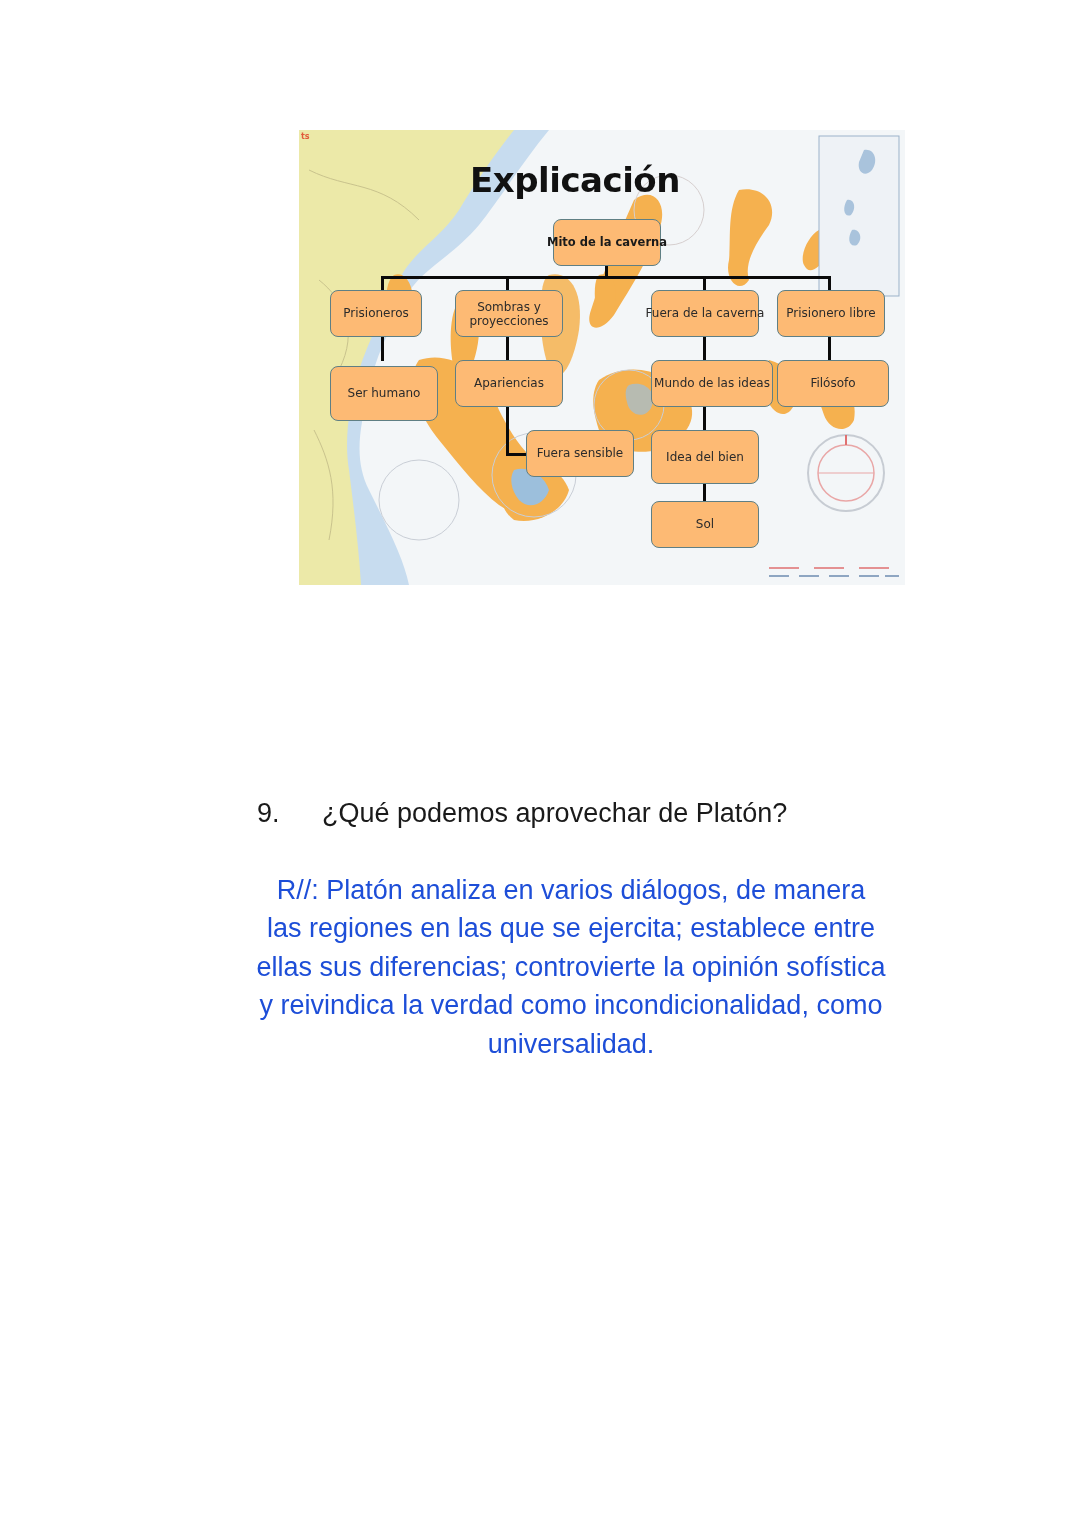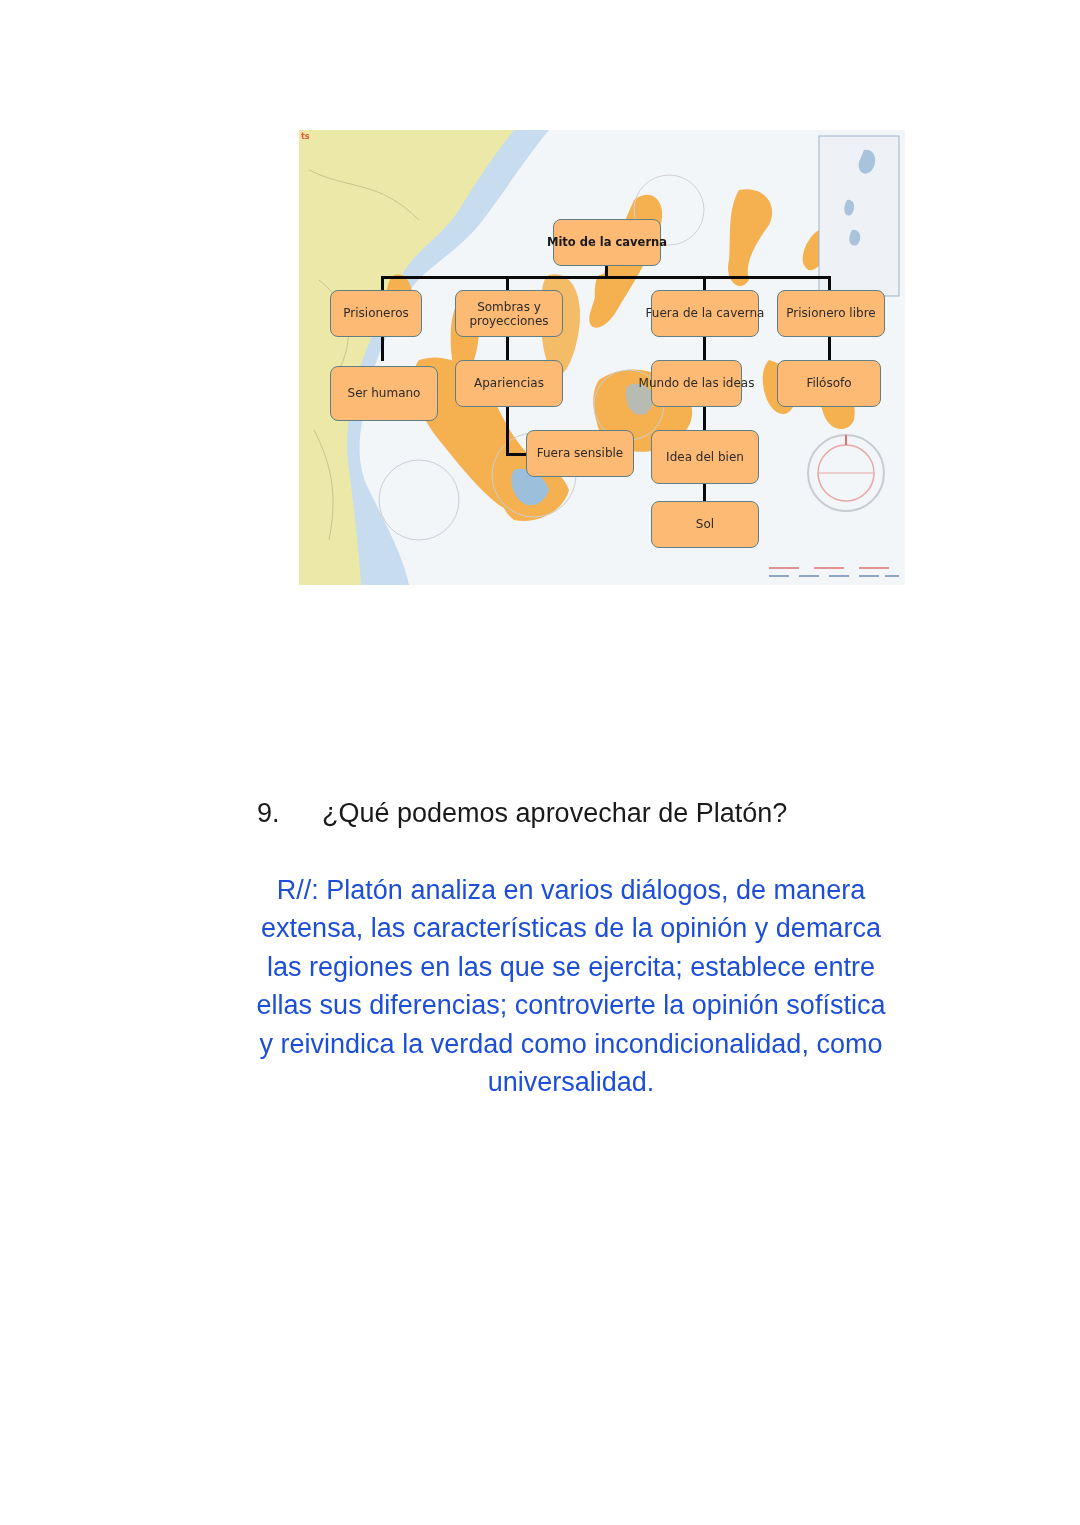--- a/index.html
+++ b/index.html
@@ -139,20 +139,21 @@
 
     <path d="M470,438 L500,438 M515,438 L545,438 M560,438 L590,438" stroke="#e07070" stroke-width="1.5"></path>
     <path d="M470,446 L490,446 M500,446 L520,446 M530,446 L550,446 M560,446 L580,446 M586,446 L600,446" stroke="#6d8cb0" stroke-width="1.5"></path>
 
     <circle cx="370" cy="80" r="35" fill="none" stroke="#d6cfcf" stroke-width="1"></circle>
     <circle cx="235" cy="345" r="42" fill="none" stroke="#c9ced6" stroke-width="1"></circle>
     <circle cx="120" cy="370" r="40" fill="none" stroke="#c9ced6" stroke-width="1"></circle>
     <circle cx="330" cy="275" r="35" fill="none" stroke="#c9ced6" stroke-width="1"></circle>
   </svg>
 
+  <div class="fig-title">Explicación</div>
 
   <div class="line" style="left:306px; top:135px; width:3px; height:13px;"></div>
   <div class="line" style="left:82px; top:146px; width:450px; height:3px;"></div>
   <div class="line" style="left:82px; top:146px; width:3px; height:14px;"></div>
   <div class="line" style="left:207px; top:146px; width:3px; height:14px;"></div>
   <div class="line" style="left:404px; top:146px; width:3px; height:14px;"></div>
   <div class="line" style="left:529px; top:146px; width:3px; height:14px;"></div>
 
   <div class="line" style="left:82px; top:206px; width:3px; height:25px;"></div>
   <div class="line" style="left:207px; top:206px; width:3px; height:25px;"></div>
@@ -168,32 +169,31 @@
 
   <div class="node" style="left:31px; top:160px; width:92px; height:47px;">Prisioneros</div>
   <div class="node" style="left:156px; top:160px; width:108px; height:47px; white-space:normal; line-height:14px;text-align:center;">
       <span style="display:block; width:90px;">Sombras y proyecciones</span>
     </div>
   <div class="node" style="left:352px; top:160px; width:108px; height:47px;">Fuera de la caverna</div>
   <div class="node" style="left:478px; top:160px; width:108px; height:47px;">Prisionero libre</div>
 
   <div class="node" style="left:31px; top:236px; width:108px; height:55px;">Ser humano</div>
   <div class="node" style="left:156px; top:230px; width:108px; height:47px;">Apariencias</div>
-  <div class="node" style="left:352px; top:230px; width:91px; height:47px;">Mundo de las ideas</div>
-  <div class="node" style="left:478px; top:230px; width:104px; height:47px;">Filósofo</div>
+  <div class="node" style="left:352px; top:230px; width:122px; height:47px;">Mundo de las ideas</div>
+  <div class="node" style="left:478px; top:230px; width:112px; height:47px;">Filósofo</div>
 
   <div class="node" style="left:227px; top:300px; width:108px; height:47px;">Fuera sensible</div>
   <div class="node" style="left:352px; top:300px; width:108px; height:54px;">Idea del bien</div>
 
   <div class="node" style="left:352px; top:371px; width:108px; height:47px;">Sol</div>
 </div>
 
 <div class="q-num">9.</div>
 <div class="q-text">¿Qué podemos aprovechar de Platón?</div>
 
 <div class="answer">
   <span>R//: Platón analiza en varios diálogos, de manera</span>
-  <span>extensa, las características de la opinión y demarca</span>
   <span>las regiones en las que se ejercita; establece entre</span>
   <span>ellas sus diferencias; controvierte la opinión sofística</span>
   <span>y reivindica la verdad como incondicionalidad, como</span>
   <span>universalidad.</span>
 </div>
 
 </body></html>

